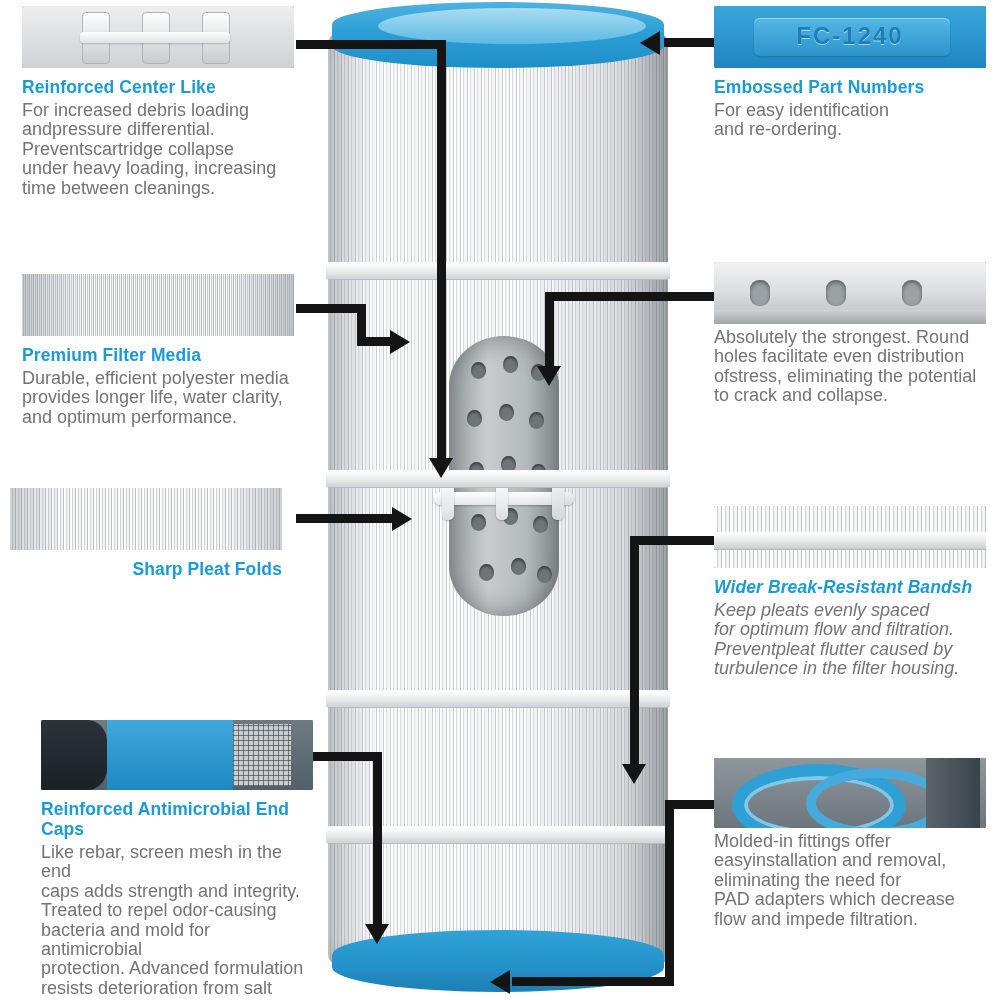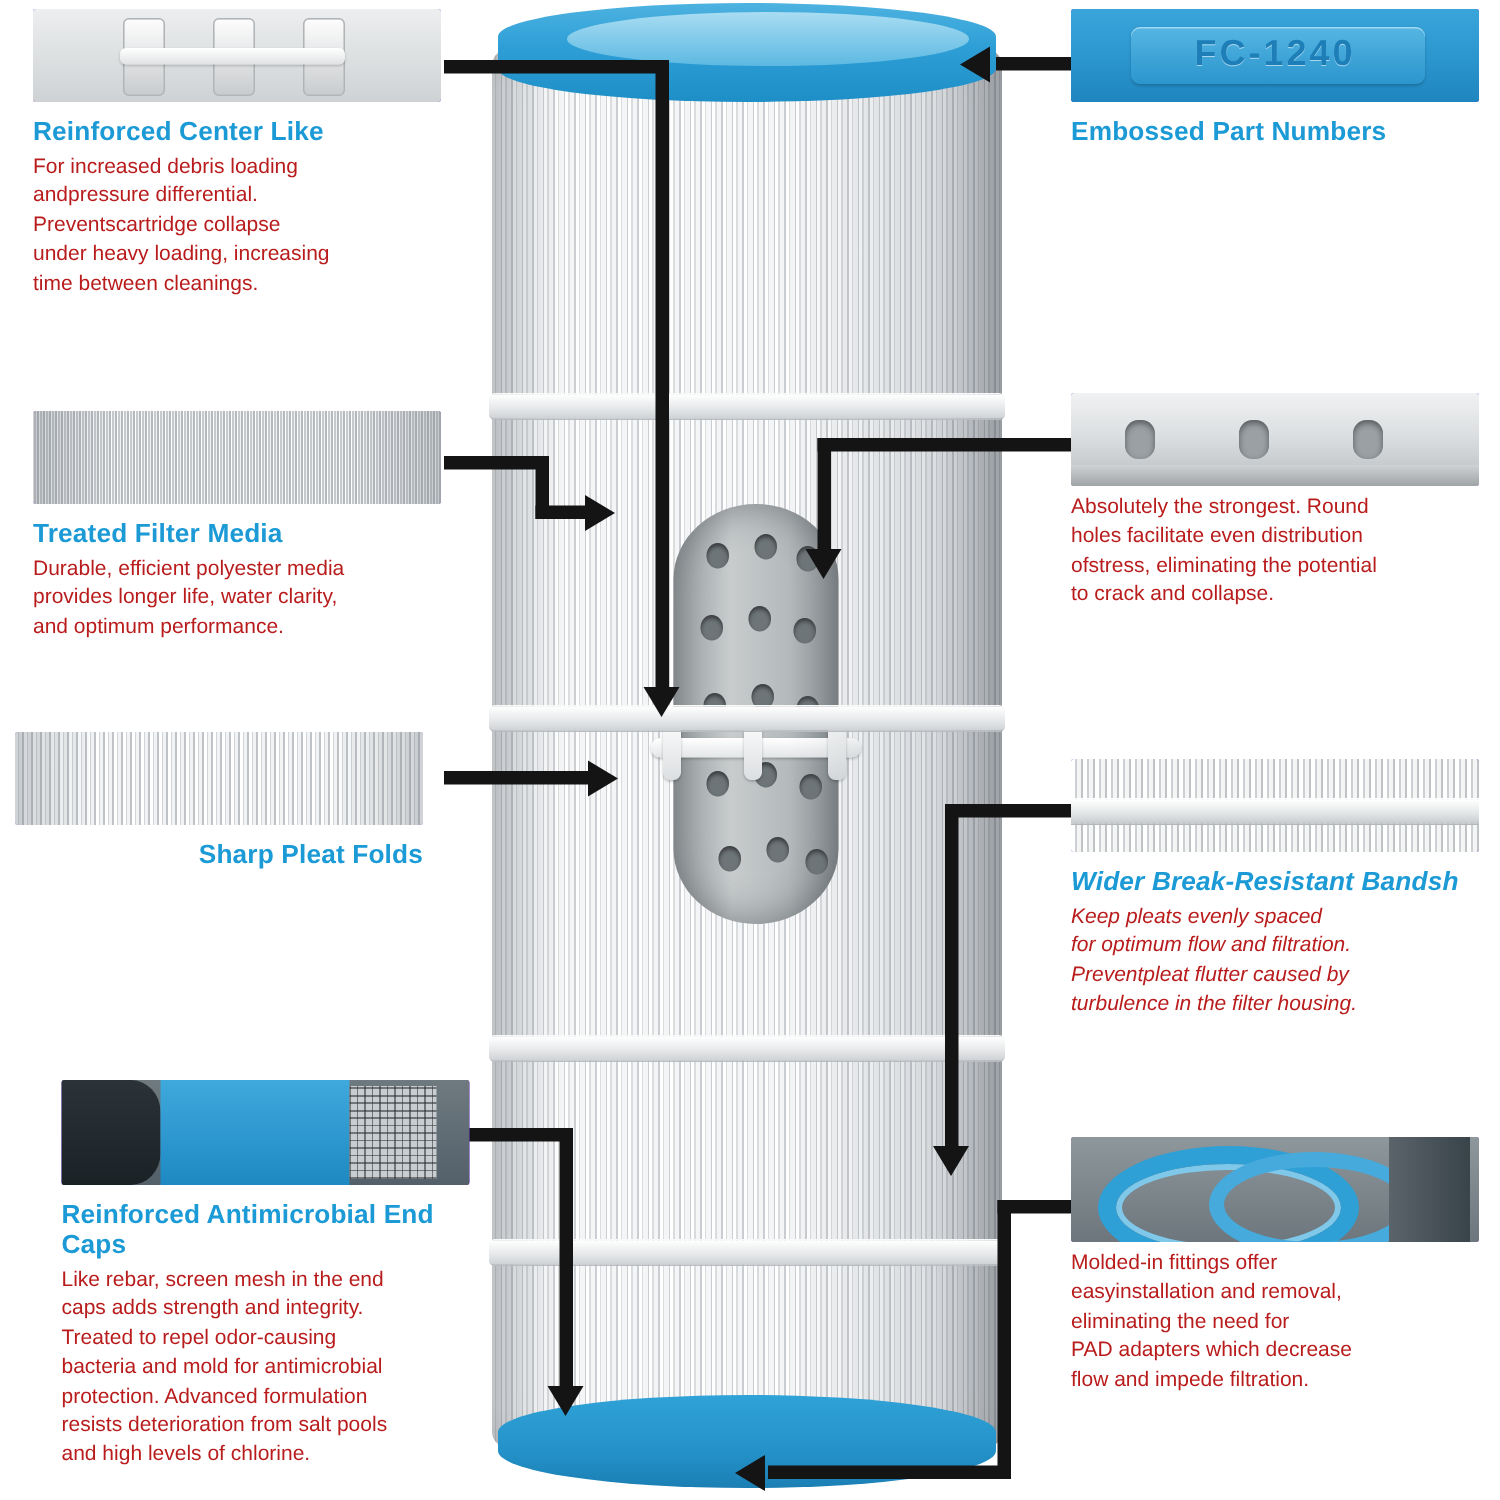--- a/index.html
+++ b/index.html
@@ -162,22 +162,22 @@
   .thumb.tall { height: 70px; }
   .c-title {
     color: #1b9ad6;
     font-size: 17.5px;
     font-weight: bold;
     line-height: 20px;
     margin-top: 9px;
     letter-spacing: 0.1px;
   }
   .c-body {
-    color: #b91c1c;
-    font-size: 14px;
+    color: #737373;
+    font-size: 18px;
     line-height: 19.4px;
     margin-top: 4px;
     white-space: pre-line;
   }
 
   
   .art-core {
     position: absolute; inset: 0;
     background: linear-gradient(180deg,#eceeef,#cfd2d4);
   }
@@ -388,21 +388,21 @@
 under heavy loading, increasing
 time between cleanings.</div>
   </div>
 
   <div class="callout" style="left:22px; top:274px;">
     <div class="thumb">
       <div class="art-pleat dense">
           <div class="vshade"></div>
         </div>
     </div>
-    <div class="c-title">Treated
+    <div class="c-title">Premium
 Filter Media</div>
     <div class="c-body">Durable, efficient polyester media
 provides longer life, water clarity,
 and optimum performance.</div>
   </div>
 
   <div class="callout" style="left:10px; top:488px;text-align:right;">
     <div class="thumb">
       <div class="art-pleat">
           <div class="vshade"></div>
@@ -433,20 +433,22 @@
 
   <div class="callout right" style="left:714px; top:6px;">
     <div class="thumb">
       <div class="art-emboss">
         <div class="plate"></div>
         <div class="pn">FC-1240</div>
       </div>
     </div>
     <div class="c-title">Embossed
 Part Numbers</div>
+    <div class="c-body">For easy identification
+and re-ordering.</div>
   </div>
 
   <div class="callout right" style="left:714px; top:262px;">
     <div class="thumb">
       <div class="art-pvc">
         <div class="slot" style="left:36px;"></div>
         <div class="slot" style="left:112px;"></div>
         <div class="slot" style="left:188px;"></div>
         <div class="edge"></div>
       </div>

